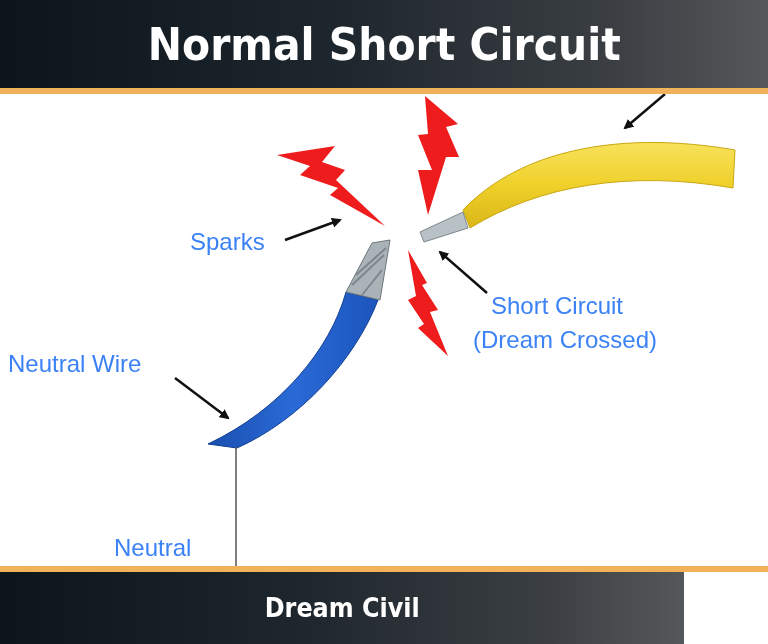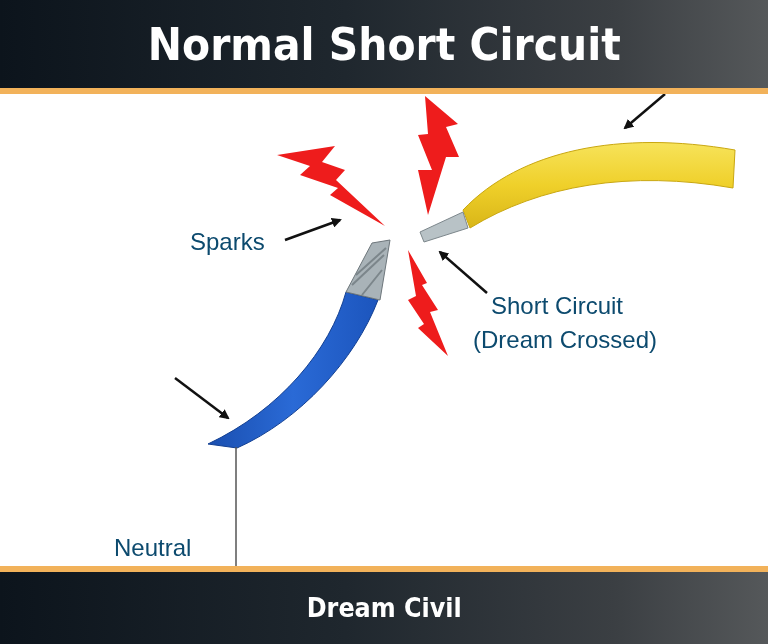--- a/index.html
+++ b/index.html
@@ -1,24 +1,24 @@
 <!DOCTYPE html>
 <html><head>
 <meta charset="utf-8">
 <style>
   html,body{margin:0;padding:0;}
   body{width:768px;height:644px;overflow:hidden;background:#fff;position:relative;font-family:"DejaVu Sans","Liberation Sans",sans-serif;}
   .header{position:absolute;left:0;top:0;width:768px;height:88px;background:linear-gradient(90deg,#0c141c 0%,#1f272e 45%,#3b3f43 80%,#55585a 100%);display:flex;align-items:center;justify-content:center;}
   .header h1{margin:0;color:#fff;font-family:"DejaVu Sans",sans-serif;font-weight:bold;font-size:44px;letter-spacing:0px;transform:scaleX(0.93);}
   .strip-top{position:absolute;left:0;top:88px;width:768px;height:6px;background:#f2b25a;}
   .strip-bot{position:absolute;left:0;top:566px;width:768px;height:6px;background:#f2b25a;}
-  .footer{position:absolute;left:0;top:572px;width:768px;height:72px;background:linear-gradient(90deg,#0c141c 0%,#1f272e 45%,#3b3f43 80%,#55585a 100%);display:flex;align-items:center;justify-content:center;}
+  .footer{position:absolute;left:0;top:572px;width:684px;height:72px;background:linear-gradient(90deg,#0c141c 0%,#1f272e 45%,#3b3f43 80%,#55585a 100%);display:flex;align-items:center;justify-content:center;}
   .footer span{color:#fff;font-weight:bold;font-size:26px;transform:scaleX(0.92);display:inline-block;}
   .diagram{position:absolute;left:0;top:94px;width:768px;height:472px;}
-  .lbl{position:absolute;font-family:"Liberation Sans","DejaVu Sans",sans-serif;font-size:24px;color:#0c4a6e;white-space:nowrap;line-height:28px;}
+  .lbl{position:absolute;font-family:"Liberation Sans","DejaVu Sans",sans-serif;font-size:24px;color:#3b82f6;white-space:nowrap;line-height:28px;}
 </style>
 </head>
 <body>
 
 <div class="header">
   <h1>Normal Short Circuit</h1>
 </div>
 <div class="strip-top"></div>
 
 <div class="diagram">
@@ -64,19 +64,20 @@
 
     <line x1="285" y1="240" x2="340" y2="220" stroke="#111" stroke-width="2.5" marker-end="url(#ah)"></line>
     <line x1="487" y1="293" x2="440" y2="252" stroke="#111" stroke-width="2.5" marker-end="url(#ah)"></line>
     <line x1="175" y1="378" x2="228" y2="418" stroke="#111" stroke-width="2.5" marker-end="url(#ah)"></line>
     <line x1="665" y1="94" x2="625" y2="128" stroke="#111" stroke-width="2.5" marker-end="url(#ah)"></line>
   </svg>
 
   <div class="lbl" style="left:190px;top:134px;">Sparks</div>
   <div class="lbl" style="left:491px;top:198px;">Short Circuit</div>
   <div class="lbl" style="left:473px;top:232px;">(Dream Crossed)</div>
+  <div class="lbl" style="left:8px;top:256px;">Neutral Wire</div>
   <div class="lbl" style="left:114px;top:440px;">Neutral</div>
 </div>
 
 <div class="strip-bot"></div>
 <div class="footer">
   <span>Dream Civil</span>
 </div>
 
 </body></html>

